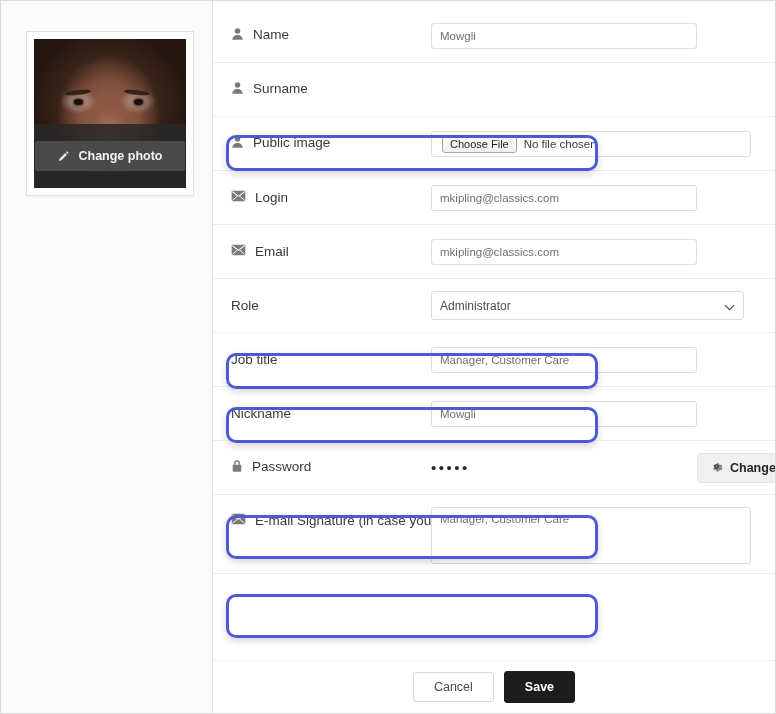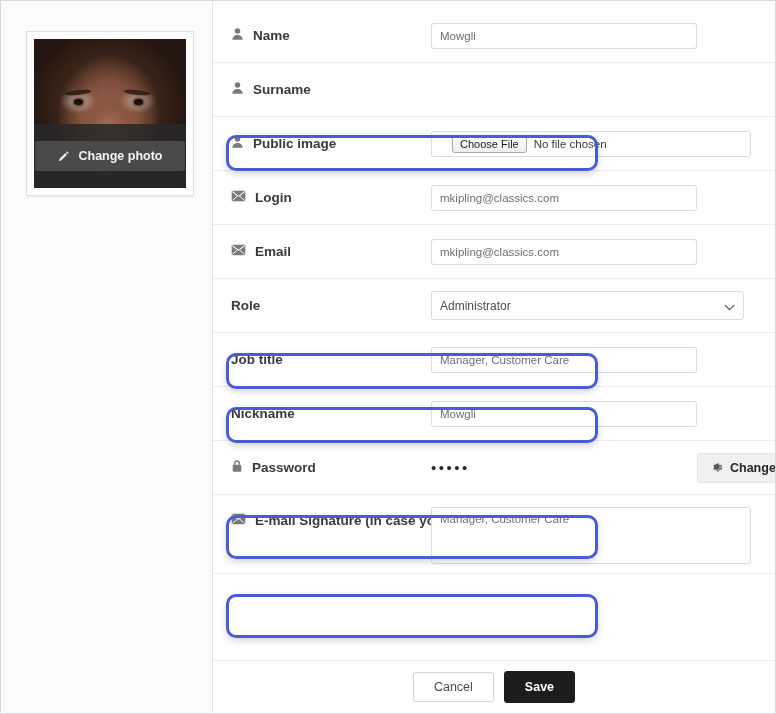--- a/index.html
+++ b/index.html
@@ -140,29 +140,28 @@
     align-items: center;
     border-bottom: 1px solid #ededed;
     height: 54px;
     padding-left: 18px;
     box-sizing: border-box;
   }
   .row.tall { height: 79px; align-items: flex-start; padding-top: 12px; }
 
   .label {
     display: flex;
-    align-items: center;
+    align-items: flex-start;
     gap: 9px;
     width: 200px;
     min-width: 200px;
     font-size: 13.5px;
     color: #3a3a3a;
     white-space: nowrap;
     overflow: hidden;
-    font-weight: bold;
   }
   .row.tall .label { padding-top: 6px; }
   .label .ico { flex: none; display: block; color: #7a7a7a; }
   .label .txt { overflow: hidden; }
 
   .field { flex: 1; display: flex; align-items: center; }
 
   input.txtbox, select.selbox {
     box-sizing: border-box;
     height: 26px;
@@ -197,21 +196,21 @@
   }
   .filebox {
     box-sizing: border-box;
     height: 26px;
     width: 320px;
     border: 1px solid #dcdcdc;
     border-radius: 3px;
     background: #fff;
     display: flex;
     align-items: center;
-    padding: 0 20px;
+    padding: 0 10px;
     font-size: 11.5px;
   }
   .choose-file {
     border: 1px solid #a9a9a9;
     background: linear-gradient(180deg,#fdfdfd,#efefef);
     border-radius: 3px;
     padding: 2px 7px;
     font-size: 11px;
     color: #1c1c1c;
     cursor: pointer;

